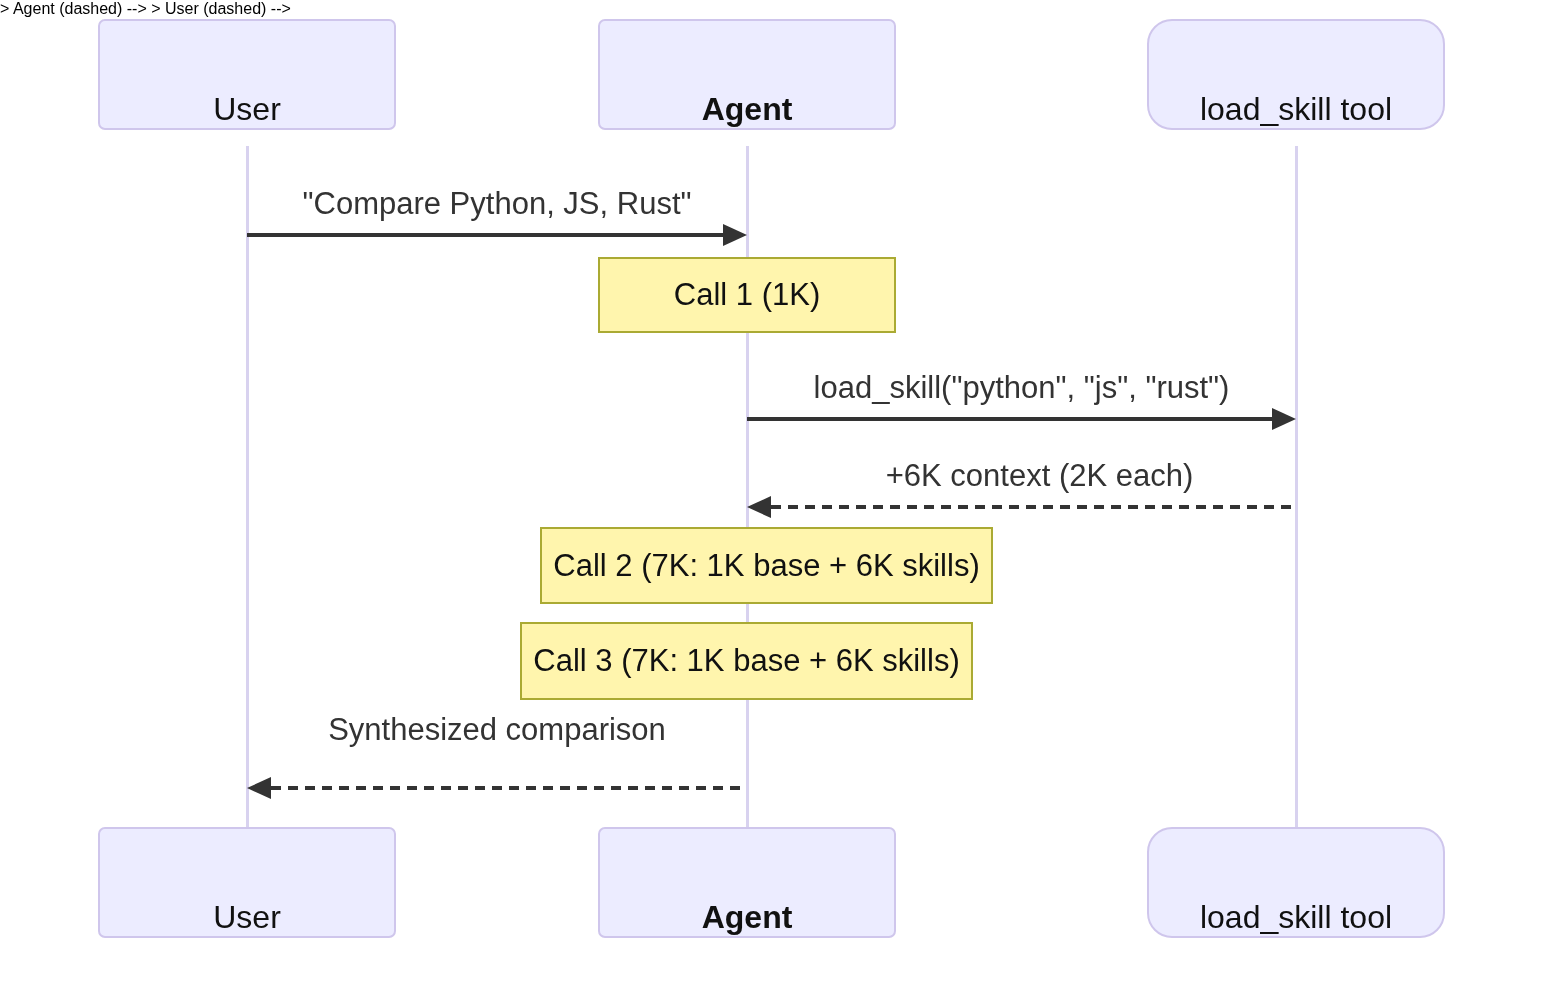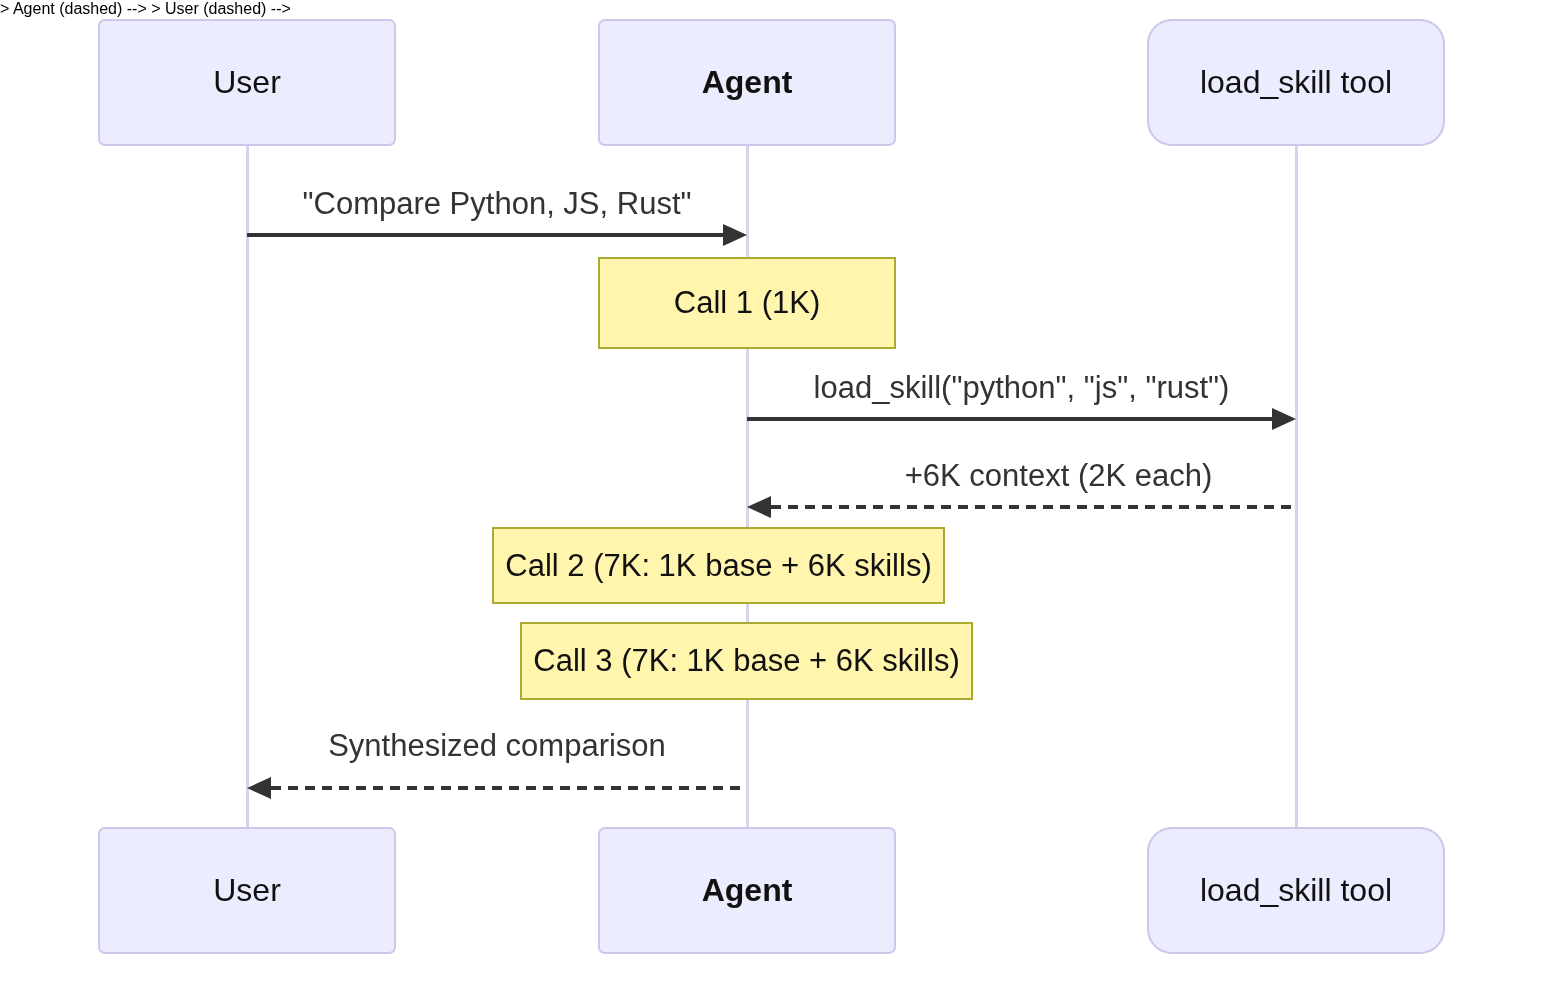--- a/index.html
+++ b/index.html
@@ -12,27 +12,27 @@
     position: relative;
     width: 1560px;
     height: 988px;
     background: #ffffff;
     overflow: hidden;
   }
   
   .actor-box {
     position: absolute;
     width: 298px;
-    height: 127px;
+    height: 111px;
     box-sizing: border-box;
     background: #ECECFF;
     border: 2px solid #CFC6EC;
     border-radius: 7px;
     display: flex;
-    align-items: center;
+    align-items: flex-end;
     justify-content: center;
     font-size: 32px;
     color: #111111;
   }
   .actor-user-x  { left: 98px; }
   .actor-agent-x { left: 598px; font-weight: bold; }
   .actor-tool-x  { left: 1147px; border-radius: 25px; }
   .actor-top     { top: 19px; }
   .actor-bottom  { top: 827px; }
 
@@ -119,46 +119,46 @@
   <div class="actor-box actor-tool-x actor-top">
     <span>load_skill tool</span>
   </div>
 
   
   <div class="msg-label" style="left:247px; width:500px; top:186px;">"Compare Python, JS, Rust"</div>
   <div class="line-solid" style="left:247px; top:233px; width:476px;"></div>
   <div class="arrow-right" style="left:723px; top:224px;"></div>
 
   
-  <div class="note" style="left:598px; top:257px; width:298px; height:92px;">
+  <div class="note" style="left:598px; top:257px; width:298px; height:76px;">
     <span>Call 1 (1K)</span>
   </div>
 
   
   <div class="msg-label" style="left:747px; width:549px; top:370px;">load_skill("python", "js", "rust")</div>
   <div class="line-solid" style="left:747px; top:417px; width:525px;"></div>
   <div class="arrow-right" style="left:1272px; top:408px;"></div>
 
   &gt; Agent (dashed) --&gt;
-  <div class="msg-label" style="left:761px; width:549px; top:458px;padding-left:23px;">+6K context (2K each)</div>
+  <div class="msg-label" style="left:742px; width:549px; top:458px;padding-left:23px;">+6K context (2K each)</div>
   <div class="line-dashed" style="left:771px; top:505px; width:525px;"></div>
   <div class="arrow-left" style="left:747px; top:496px;"></div>
 
   
-  <div class="note" style="left:492px; top:527px; width:453px; height:77px;">
+  <div class="note" style="left:540px; top:527px; width:453px; height:77px;">
     <span>Call 2 (7K: 1K base + 6K skills)</span>
   </div>
 
   
   <div class="note" style="left:520px; top:622px; width:453px; height:78px;text-align:right;">
     <span>Call 3 (7K: 1K base + 6K skills)</span>
   </div>
 
   &gt; User (dashed) --&gt;
-  <div class="msg-label" style="left:247px; width:500px; top:728px;">Synthesized comparison</div>
+  <div class="msg-label" style="left:247px; width:500px; top:712px;">Synthesized comparison</div>
   <div class="line-dashed" style="left:271px; top:786px; width:476px;"></div>
   <div class="arrow-left" style="left:247px; top:777px;"></div>
 
   
   <div class="actor-box actor-user-x actor-bottom">
     <span>User</span>
   </div>
   <div class="actor-box actor-agent-x actor-bottom">
     <span>Agent</span>
   </div>

